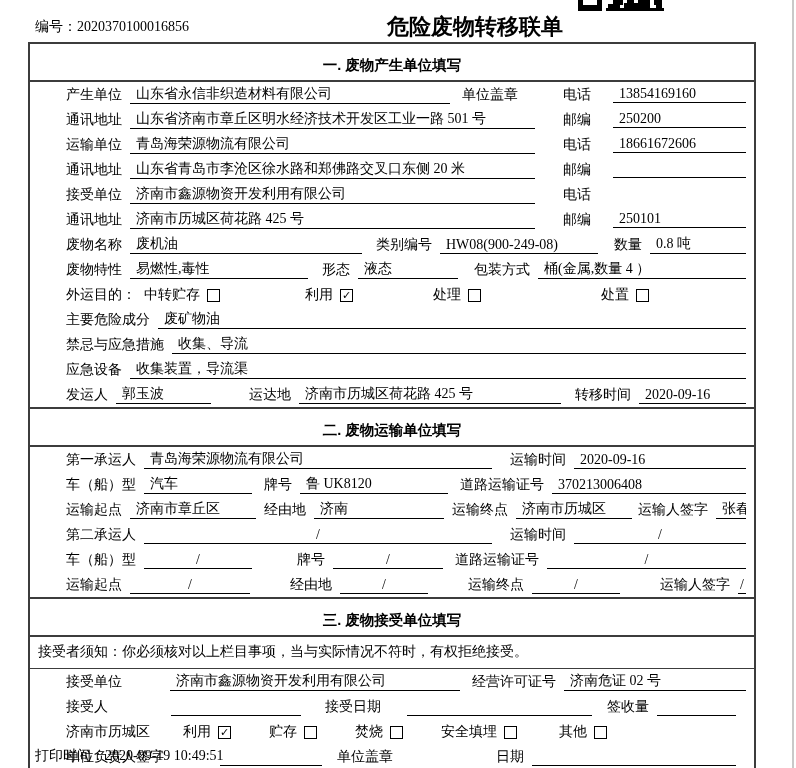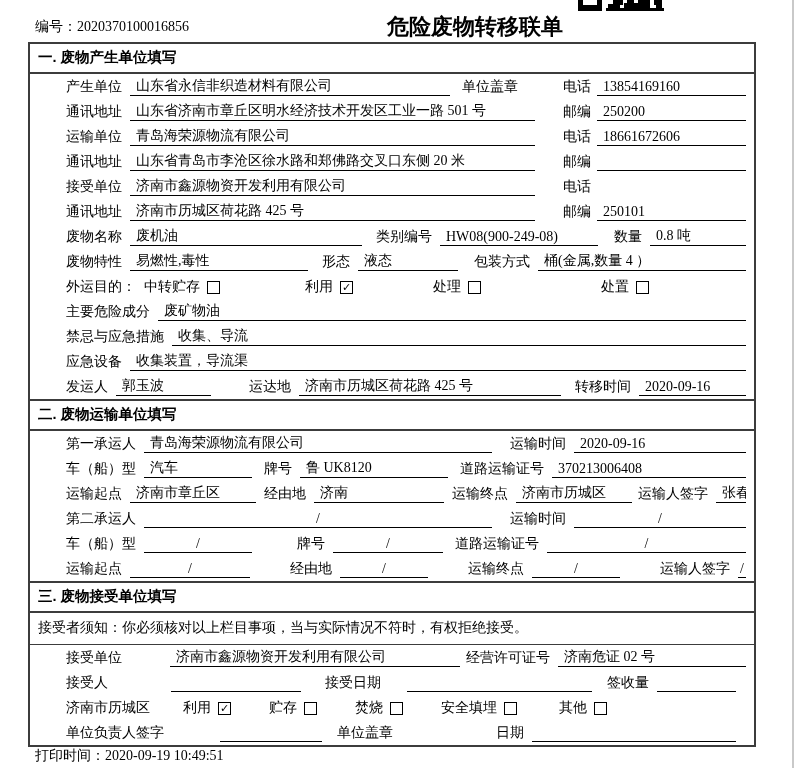--- a/index.html
+++ b/index.html
@@ -15,33 +15,33 @@
     position:absolute;left:300px;top:0;width:280px;text-align:center;
     font-family:"Liberation Sans","DejaVu Sans",sans-serif;font-weight:bold;font-size:22px;white-space:nowrap;
   }
   .qr-frag{position:absolute;left:578px;top:0;}
   .form-table{
     position:absolute;left:28px;top:42px;width:728px;box-sizing:border-box;
     border:2px solid #3c3c3c;background:#fff;
   }
   .sec-hdr{
     font-family:"Liberation Sans","DejaVu Sans",sans-serif;font-weight:bold;font-size:14.5px;
-    padding:4px 8px 5px 8px;border-bottom:2px solid #3c3c3c;
+    padding:12px 8px 5px 8px;border-bottom:2px solid #3c3c3c;text-align:center;
   }
   .sec-hdr.mid{border-top:2px solid #3c3c3c;}
   .note-row{padding:6px 8px 7px 8px;border-bottom:1.5px solid #3c3c3c;}
   .row{display:flex;align-items:flex-end;box-sizing:border-box;min-height:25px;padding:1px 8px 3px 8px;}
   .lbl{white-space:nowrap;margin-right:8px;flex:0 0 auto;margin-left:28px;}
   .uv{
     border-bottom:1px solid #000;white-space:nowrap;overflow:hidden;
     padding:0 2px 0 6px;box-sizing:border-box;flex:0 0 auto;min-height:17px;
   }
   .uv.grow{flex:1 1 auto;}
   .uv.center{text-align:center;padding-left:2px;}
-  .rcol{margin-left:auto;display:flex;align-items:flex-end;width:211px;flex:0 0 auto;}
+  .rcol{margin-left:auto;display:flex;align-items:flex-start;width:211px;flex:0 0 auto;gap:16px;}
   .rcol .lbl{margin-right:6px;}
   .rcol .uv{flex:1 1 auto;}
   .cbgroup{display:flex;align-items:center;white-space:nowrap;flex:0 0 auto;}
   .cb{
     display:inline-block;width:11px;height:11px;border:1px solid #000;margin-left:7px;
     font-family:"DejaVu Sans",sans-serif;font-size:11px;line-height:11px;text-align:center;
     vertical-align:-1px;flex:0 0 auto;
   }
   .print-time{position:absolute;left:35px;top:747px;font-size:14px;white-space:nowrap;}
 </style>
@@ -243,21 +243,21 @@
     <span class="lbl" style="margin-left:40px">运输人签字</span>
     <span class="uv grow center">/</span>
   </div>
 
   <div class="sec-hdr mid">三. 废物接受单位填写</div>
   <div class="note-row">接受者须知：你必须核对以上栏目事项，当与实际情况不符时，有权拒绝接受。</div>
 
   <div class="row">
     <span class="lbl">接受单位</span>
     <span class="uv" style="width:290px;margin-left:40px">济南市鑫源物资开发利用有限公司</span>
-    <span class="lbl" style="margin-left:6px">经营许可证号</span>
+    <span class="lbl" style="margin-left:12px">经营许可证号</span>
     <span class="uv grow">济南危证 02 号</span>
   </div>
 
   <div class="row">
     <span class="lbl">接受人</span>
     <span class="uv" style="width:130px;margin-left:55px"></span>
     <span class="lbl" style="margin-left:24px">接受日期</span>
     <span class="uv" style="width:185px;margin-left:18px"></span>
     <span class="lbl" style="margin-left:15px">签收量</span>
     <span class="uv grow" style="margin-right:10px"></span>

